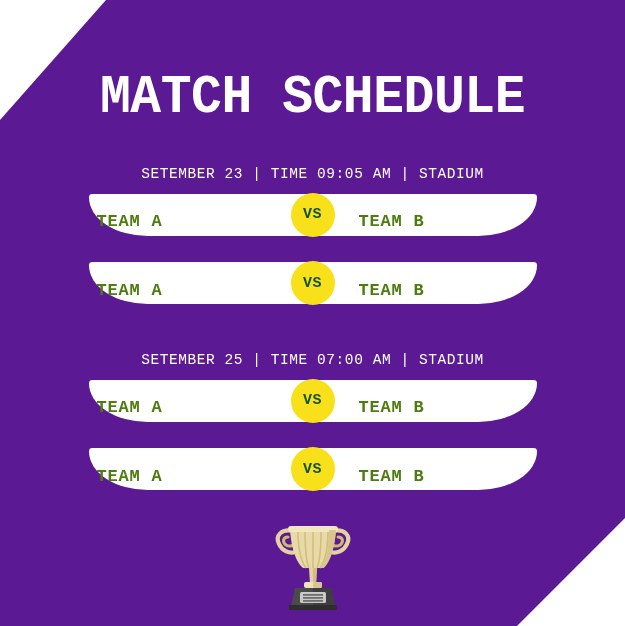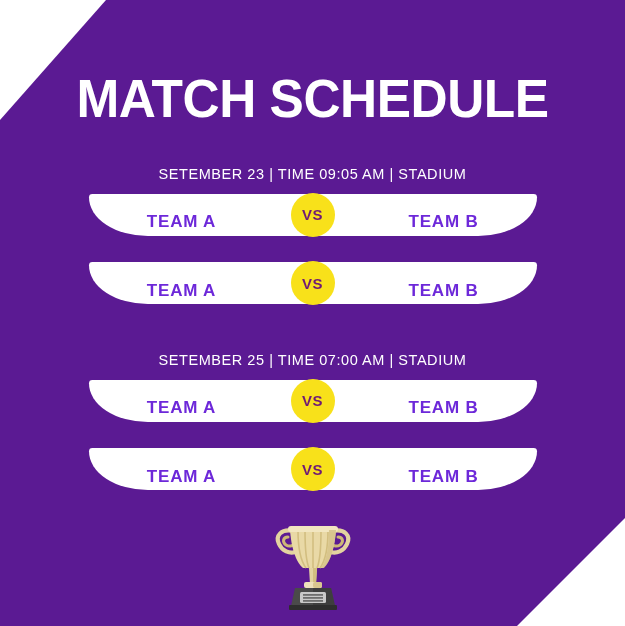--- a/index.html
+++ b/index.html
@@ -6,21 +6,21 @@
     margin: 0;
     padding: 0;
     background: #ffffff;
   }
   #poster {
     position: relative;
     width: 625px;
     height: 626px;
     overflow: hidden;
     background: #ffffff;
-    font-family: Liberation Sans, sans-serif;
+    font-family: Liberation Mono, monospace;
   }
   
   .bg-purple {
     position: absolute;
     inset: 0;
     background: #5B1A93;
     clip-path: polygon(106px 0, 625px 0, 625px 518px, 517px 626px, 0 626px, 0 120px);
   }
 
   .title {
@@ -69,22 +69,21 @@
     height: 42px;
     background: #ffffff;
     border-radius: 4px 4px 70px 70px / 4px 4px 46px 46px;
     display: flex;
     align-items: center;
     justify-content: space-between;
   }
 
   .team {
     width: 170px;
-    text-align: center;
-    color: #6d28d9;
+    color: #4d7c0f;
     font-size: 17px;
     font-weight: 700;
     letter-spacing: 0.8px;
     line-height: 1;
     padding-bottom: 2px;
     margin-top: 16px;
   }
   .team.home { margin-left: 8px; }
   .team.away { margin-right: 8px; }
 
@@ -93,21 +92,21 @@
     left: 50%;
     top: 50%;
     transform: translate(-50%, -50%);
     width: 44px;
     height: 44px;
     border-radius: 50%;
     background: #F8E11A;
     display: flex;
     align-items: center;
     justify-content: center;
-    color: #701a75;
+    color: #14532d;
     font-size: 15px;
     font-weight: 700;
     letter-spacing: 0.4px;
   }
 
   
   .trophy-wrap {
     position: absolute;
     left: 50%;
     top: 518px;

